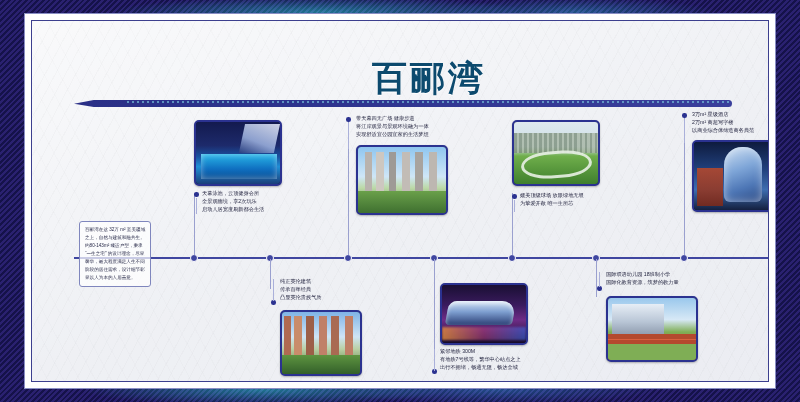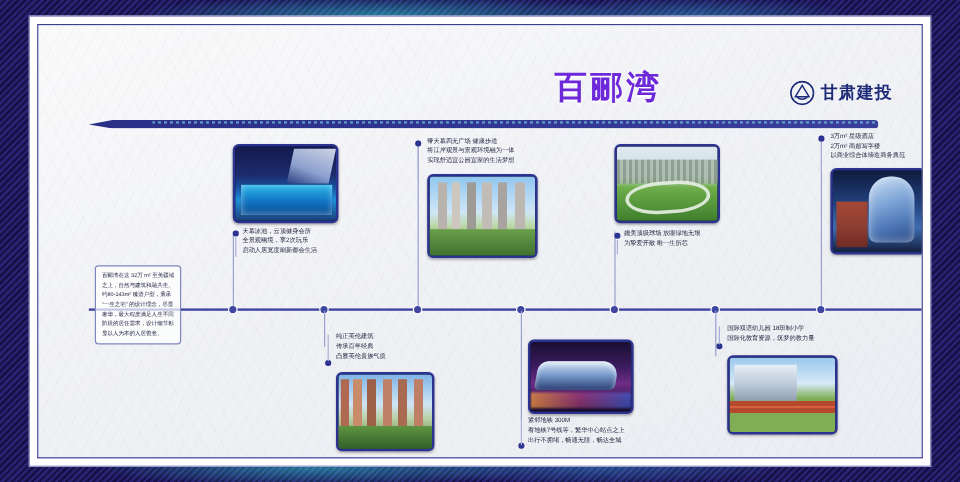--- a/index.html
+++ b/index.html
@@ -41,22 +41,22 @@
     position:absolute;inset:0;pointer-events:none;opacity:.55;
     background:
       repeating-linear-gradient(118deg, rgba(0,0,0,0.035) 0px, rgba(0,0,0,0.035) 1px, rgba(255,255,255,0) 1px, rgba(255,255,255,0) 9px),
       repeating-linear-gradient(62deg, rgba(0,0,0,0.022) 0px, rgba(0,0,0,0.022) 1px, rgba(255,255,255,0) 1px, rgba(255,255,255,0) 14px),
       linear-gradient(160deg,#ffffff 0%, #eceef3 55%, #e6e8ef 100%);
   }
   .stage{position:absolute;inset:0;}
 
   
   .title{
-    position:absolute;left:340px;top:34px;width:180px;text-align:right;
-    font-size:27px;font-weight:bold;color:#6d28d9;letter-spacing:3px;
+    position:absolute;left:340px;top:34px;width:180px;text-align:left;
+    font-size:35px;font-weight:bold;color:#0c4a6e;letter-spacing:3px;
     text-shadow:0 1px 0 #fff;
   }
   .logo{
     position:absolute;right:24px;top:46px;display:flex;align-items:center;gap:5px;
   }
   .logo-mark{width:21px;height:21px;flex:0 0 auto;}
   .logo-text{font-size:14px;font-weight:bold;color:#1c2a78;letter-spacing:1px;}
   .divider{
     position:absolute;left:42px;top:79px;width:658px;height:7px;
     background:linear-gradient(90deg,#2a2f86 0%,#2f3590 45%,#3a3f9c 100%);
@@ -161,28 +161,20 @@
   <div class="border-glow bottom"></div>
 
   <div class="frame-outer">
   <div class="frame-inner">
     <div class="texture"></div>
 
     <div class="stage">
 
       <div class="title">百郦湾</div>
 
-      <div class="logo">
-        <svg class="logo-mark" viewBox="0 0 40 40">
-          <circle cx="20" cy="20" r="18" fill="none" stroke="#1c2a78" stroke-width="2.6"></circle>
-          <path d="M20 8 L31 26 L9 26 Z" fill="none" stroke="#1c2a78" stroke-width="2.2"></path>
-          <path d="M12 27 Q20 33 28 27" fill="none" stroke="#1c2a78" stroke-width="2.2"></path>
-        </svg>
-        <span class="logo-text">甘肃建投</span>
-      </div>
 
       <div class="divider"></div>
 
       <div class="axis"></div>
 
       <div class="node" style="left:158px;"></div>
       <div class="node" style="left:234px;"></div>
       <div class="node" style="left:312px;"></div>
       <div class="node" style="left:398px;"></div>
       <div class="node" style="left:476px;"></div>

